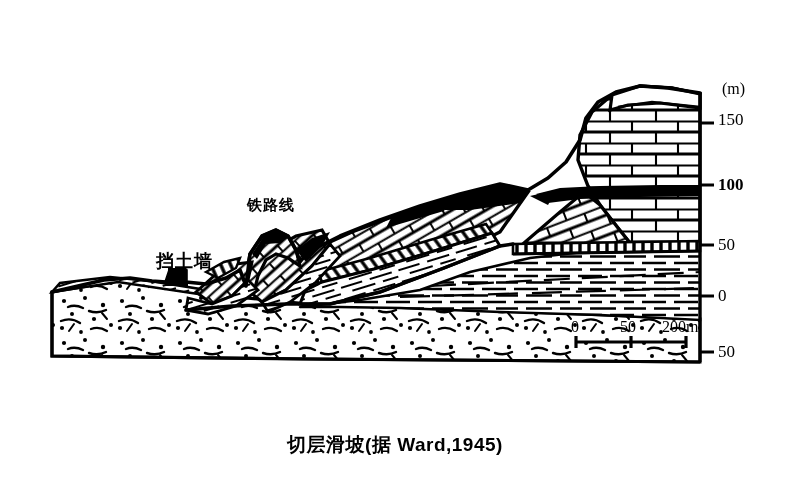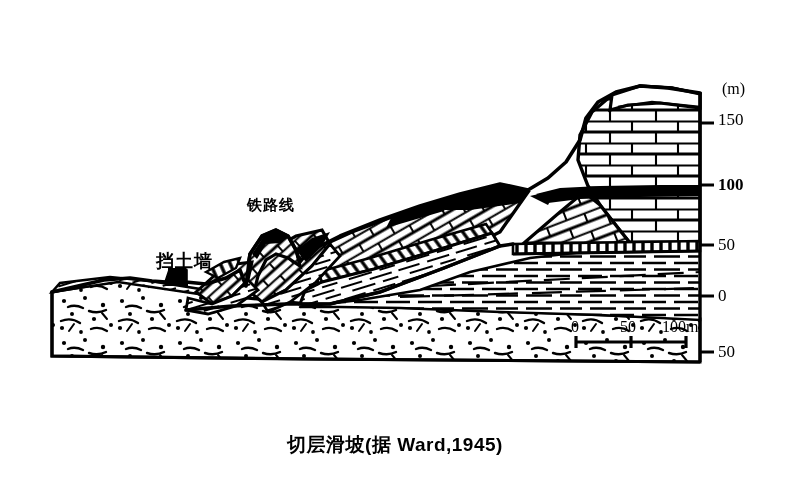--- a/index.html
+++ b/index.html
@@ -242,17 +242,17 @@
   <div id="axis-unit" class="lbl">(m)</div>
 
   <div class="tick-text" style="left:718px;top:110px;text-align:center;">150</div>
   <div class="tick-text" style="left:718px;top:175px;font-weight:bold;">100</div>
   <div class="tick-text" style="left:718px;top:235px;">50</div>
   <div class="tick-text" style="left:718px;top:286px;">0</div>
   <div class="tick-text" style="left:718px;top:342px;">50</div>
 
   <div class="scale-text" style="left:571px;top:318px;">0</div>
   <div class="scale-text" style="left:620px;top:318px;">50</div>
-  <div class="scale-text" style="left:662px;top:318px;">100m</div>
+  <div class="scale-text" style="left:662px;top:318px;">200m</div>
 
   <div id="caption">切层滑坡(据 Ward,1945)</div>
 
 </div>
 
 </body></html>

